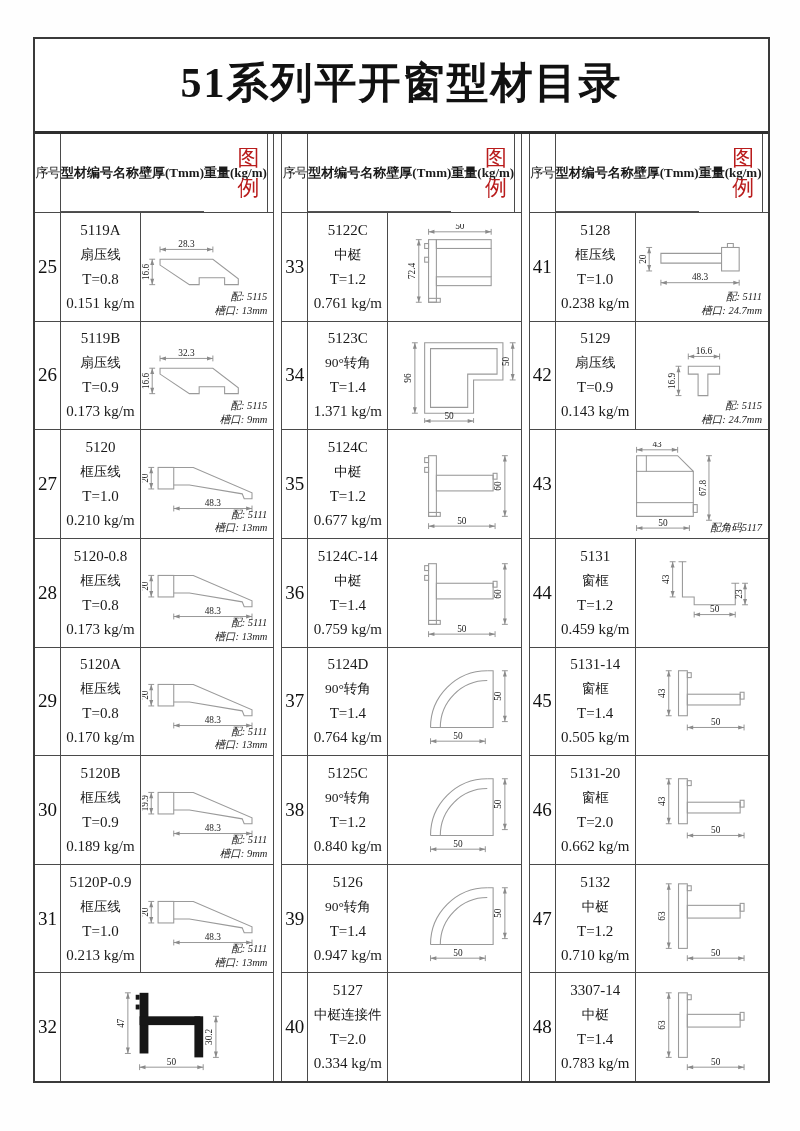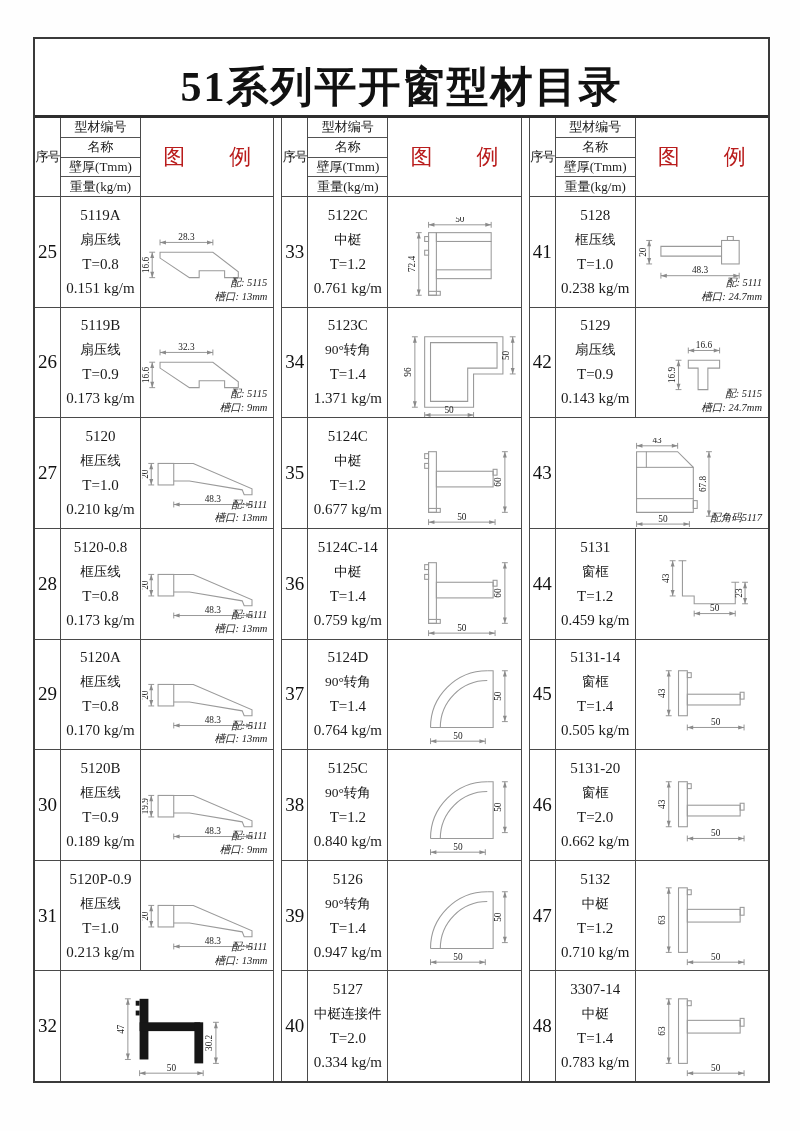--- a/index.html
+++ b/index.html
@@ -7,48 +7,48 @@
     width:800px;height:1131px;position:relative;background:#fefefe;
     font-family:"Liberation Serif","DejaVu Serif",serif;color:#1a1a1a;
   }
   .sheet{
     position:absolute;left:33px;top:37px;width:737px;height:1046px;
     border:2px solid #3a3a3a;box-sizing:border-box;background:#fff;
     display:flex;flex-direction:column;
   }
   .title-row{
     height:76px;flex:0 0 76px;border-bottom:3px solid #2e2e2e;
-    display:flex;align-items:flex-end;justify-content:center;
+    display:flex;align-items:flex-start;justify-content:center;margin-top:16px;
   }
   .title-row h1{
     margin:0;font-size:42px;font-weight:bold;letter-spacing:2px;color:#111;
   }
   .tbody{flex:1;display:flex;min-height:0;}
   .group{flex:1 1 0;display:flex;flex-direction:column;min-width:0;}
   .ggap{flex:0 0 7px;border-left:1.5px solid #4a4a4a;border-right:1.5px solid #4a4a4a;}
   .ghead{flex:0 0 78px;display:flex;border-bottom:1.5px solid #4a4a4a;}
   .seqc{flex:0 0 25px;border-right:1.5px solid #4a4a4a;display:flex;align-items:center;justify-content:center;}
   .infoc{flex:0 0 79px;border-right:1.5px solid #4a4a4a;}
   .legc{flex:1 1 auto;min-width:0;}
   .ghead .seqc{font-size:13px;letter-spacing:-1px;white-space:nowrap;overflow:visible;}
-  .ghead .infoc{display:flex;flex-direction:column;}
+  .ghead .infoc{display:flex;flex-direction:row;font-weight:bold;}
   .hsub{flex:1;display:flex;align-items:center;justify-content:center;
         font-size:13px;border-bottom:1px solid #535353;white-space:nowrap;}
   .hsub:last-child{border-bottom:none;}
   .ghead .legc{display:flex;align-items:center;justify-content:center;font-size:22px;color:#b91c1c;}
   .grows{flex:1;display:flex;flex-direction:column;min-height:0;}
   .trow{flex:1;display:flex;border-bottom:1.5px solid #4a4a4a;min-height:0;}
   .trow:last-child{border-bottom:none;}
   .trow .seqc{font-size:19px;color:#111;}
   .trow .infoc{display:flex;flex-direction:column;align-items:center;justify-content:center;gap:7px;text-align:center;}
   .code{font-size:15px;text-align:right;}
   .pname{font-size:13.5px;}
   .pt{font-size:15px;}
   .pw{font-size:15px;white-space:nowrap;}
-  .trow .legc{position:relative;display:flex;align-items:flex-end;justify-content:center;padding-top:5px;box-sizing:border-box;}
+  .trow .legc{position:relative;display:flex;align-items:center;justify-content:center;padding-top:5px;box-sizing:border-box;}
   .diagram{display:block;}
   .notes{position:absolute;right:6px;bottom:3px;font-size:10.5px;line-height:1.3;text-align:right;color:#1c1c1c;white-space:nowrap;font-style:italic;}
   
   .pl{fill:none;stroke:#9a9a9a;stroke-width:1.1;}
   .pf{fill:#161616;stroke:none;}
   .dl{stroke:#8a8a8a;stroke-width:0.9;}
   .da{fill:#8a8a8a;}
   .dt{font-size:9.5px;fill:#1a1a1a;font-family:"Liberation Serif","DejaVu Serif",serif;}
 </style>
 </head>

